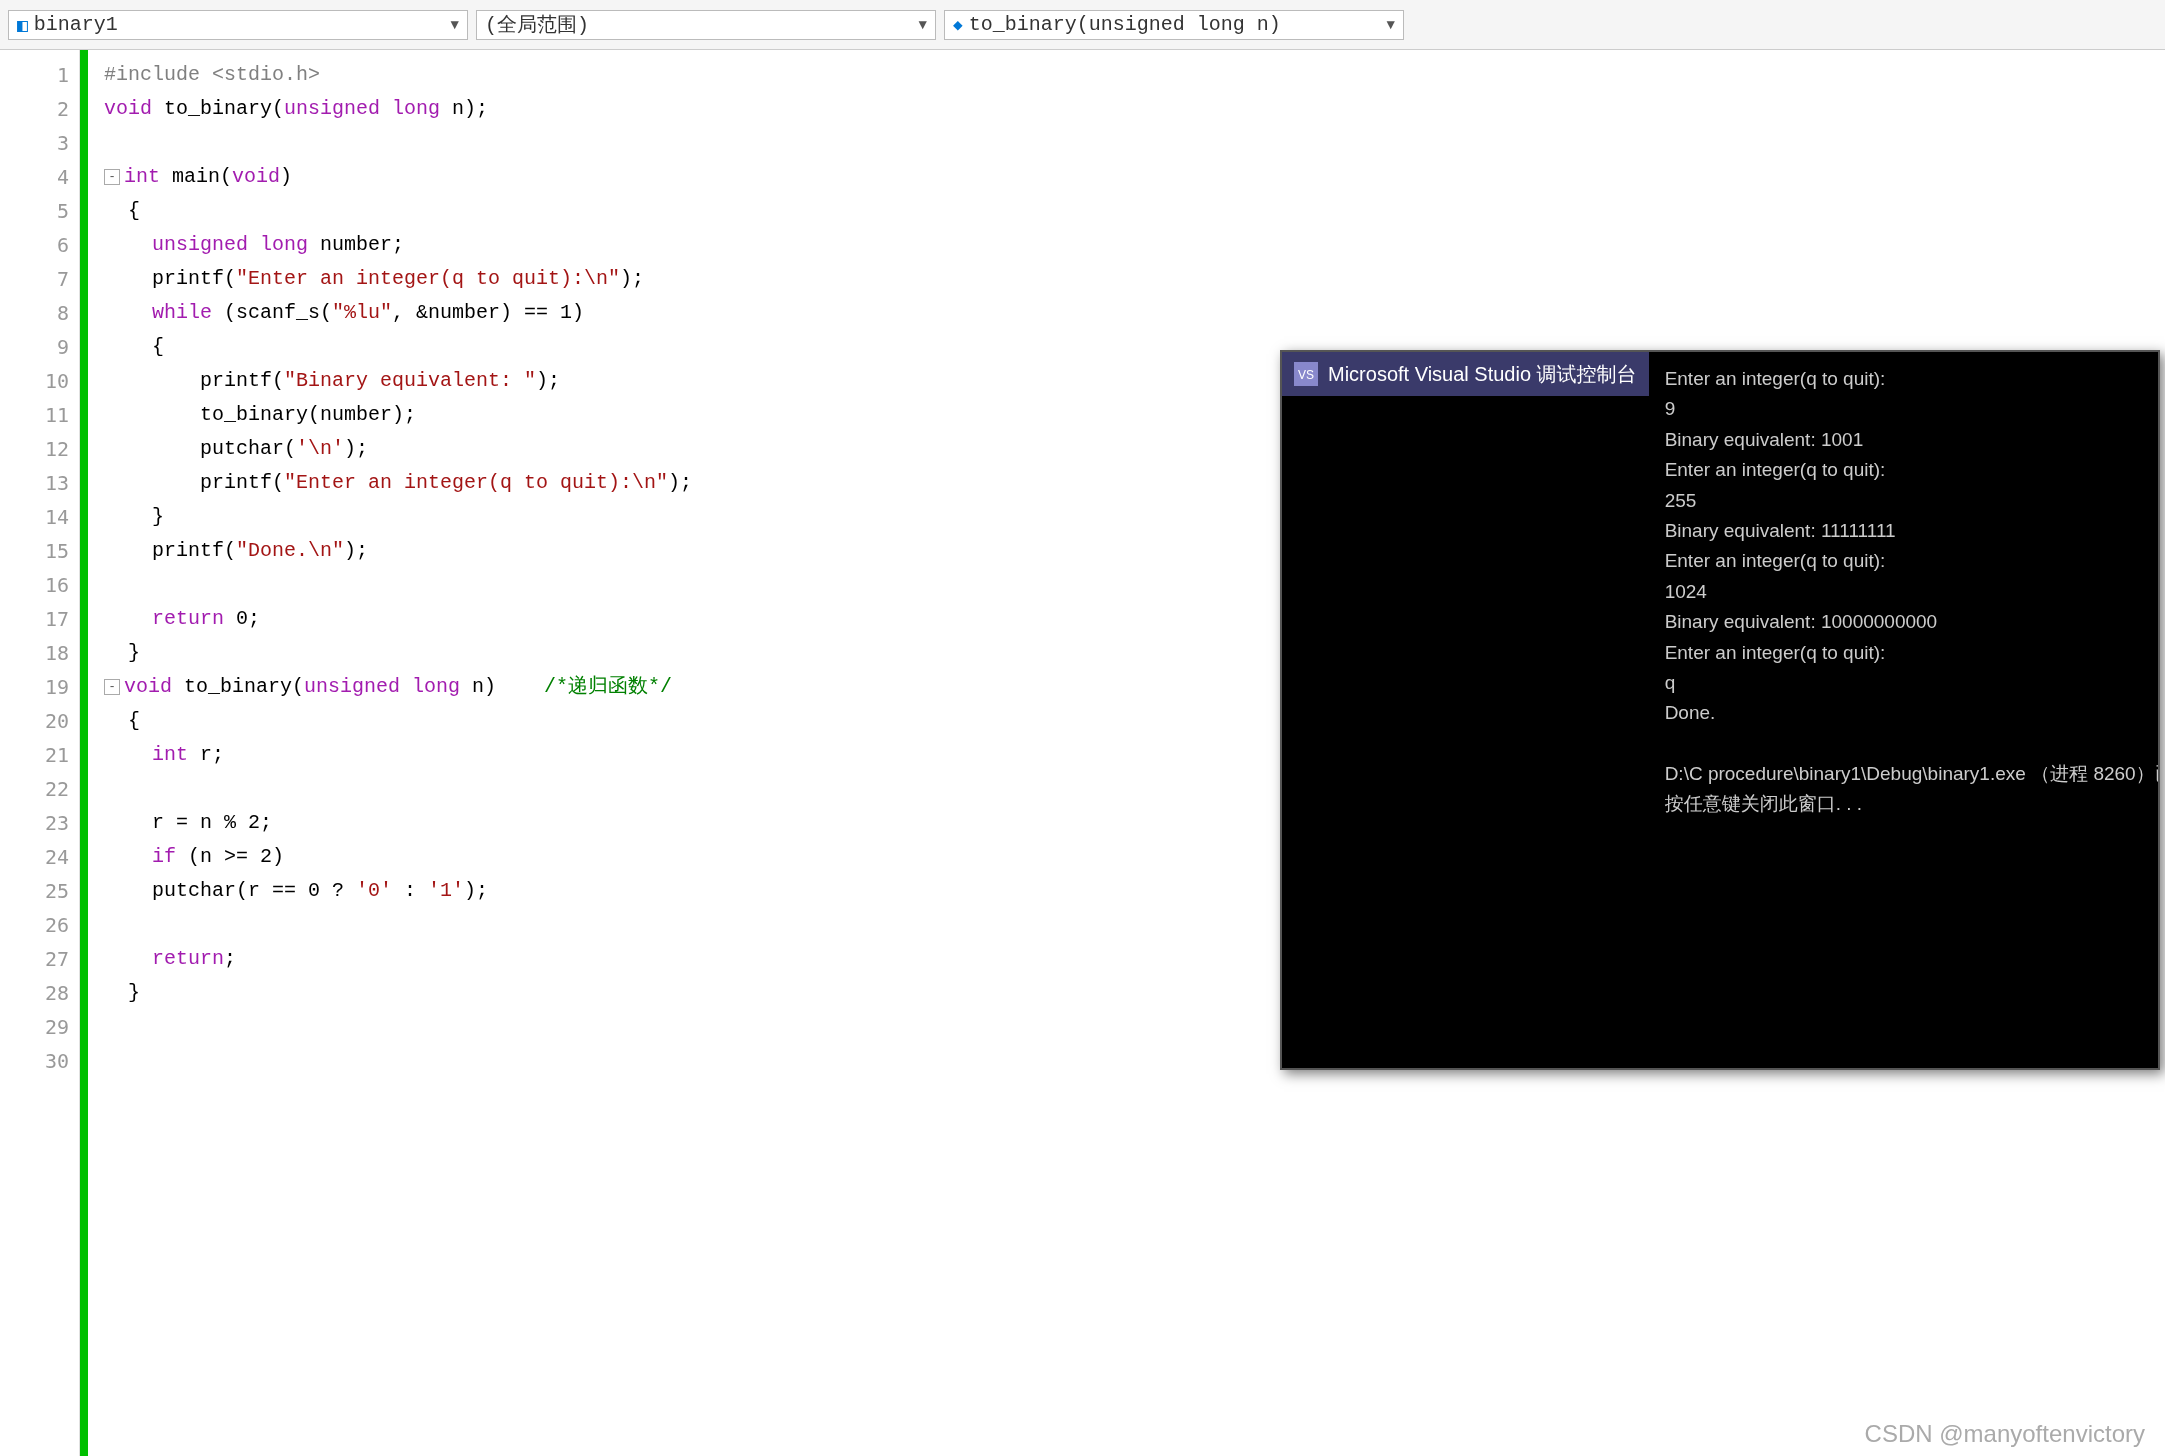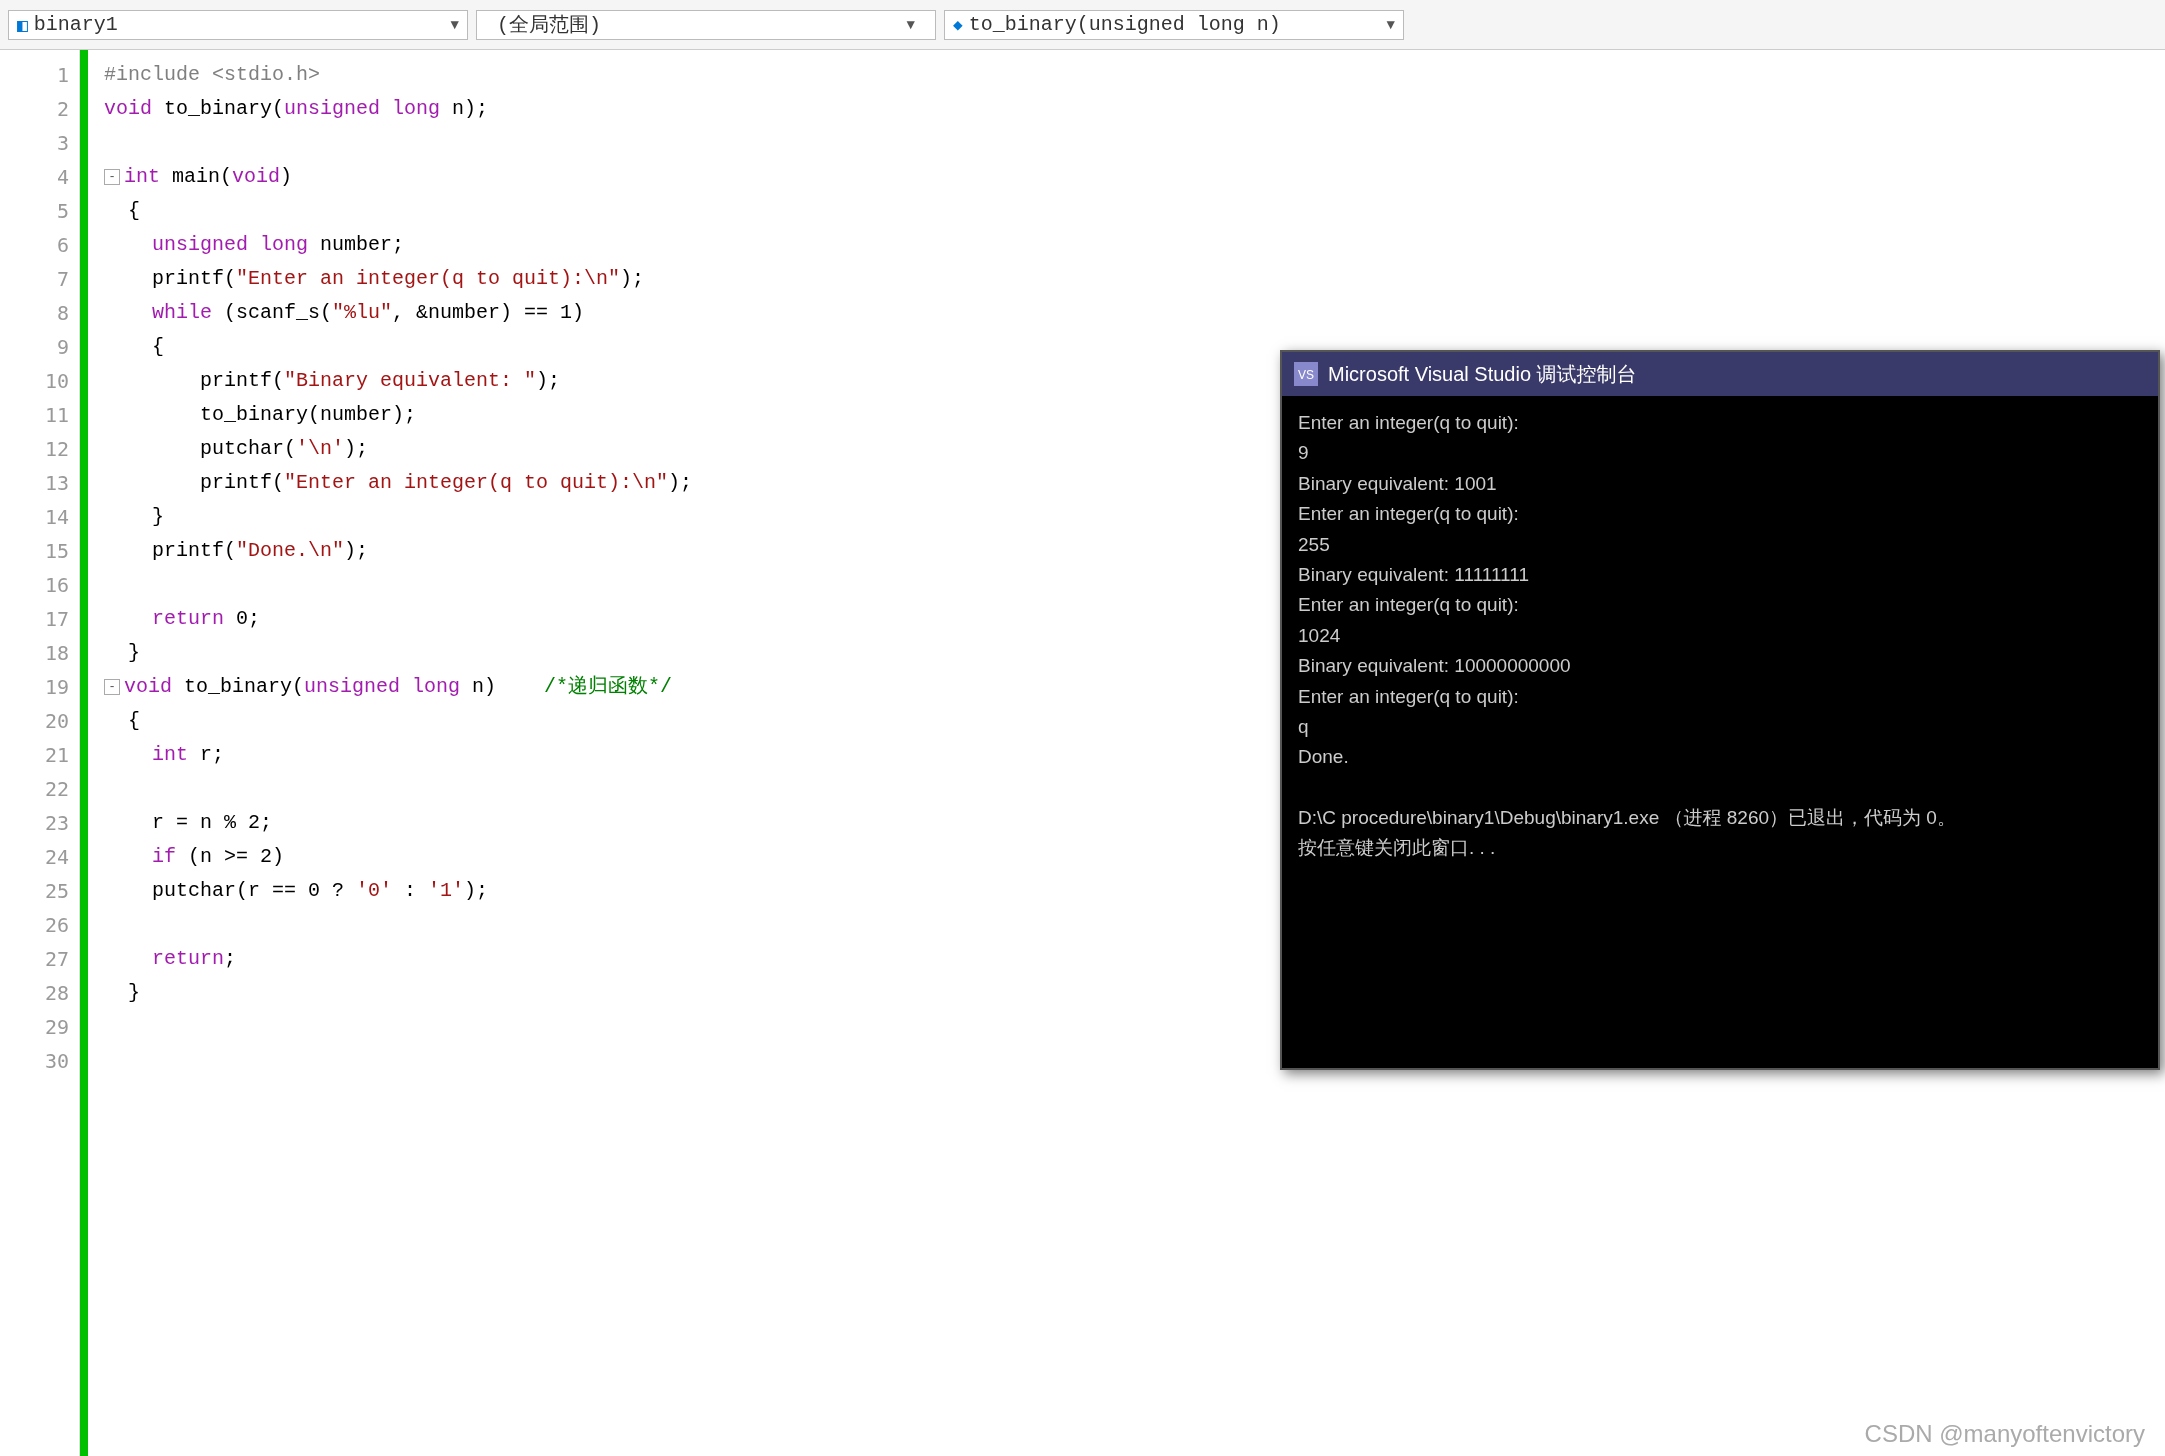--- a/index.html
+++ b/index.html
@@ -51,21 +51,21 @@
       color: #0078d7;
       font-size: 18px;
     }
 
     .toolbar-dropdown {
       display: flex;
       align-items: center;
       background: #fff;
       border: 1px solid #bbb;
       height: 30px;
-      padding: 0 20px;
+      padding: 0 8px;
       font-size: 20px;
       color: #333;
       min-width: 460px;
     }
 
     .toolbar-func {
       display: flex;
       align-items: center;
       background: #fff;
       border: 1px solid #bbb;
@@ -161,21 +161,21 @@
 
     
     .console-overlay {
       position: absolute;
       top: 350px;
       left: 1280px;
       width: 880px;
       height: 720px;
       background: #000000;
       display: flex;
-      flex-direction: column;
+      flex-direction: row;
       border: 2px solid #555;
       box-shadow: 4px 4px 12px rgba(0,0,0,0.5);
     }
 
     .console-titlebar {
       display: flex;
       align-items: center;
       background: #3a3a6a;
       height: 44px;
       padding: 0 12px;

